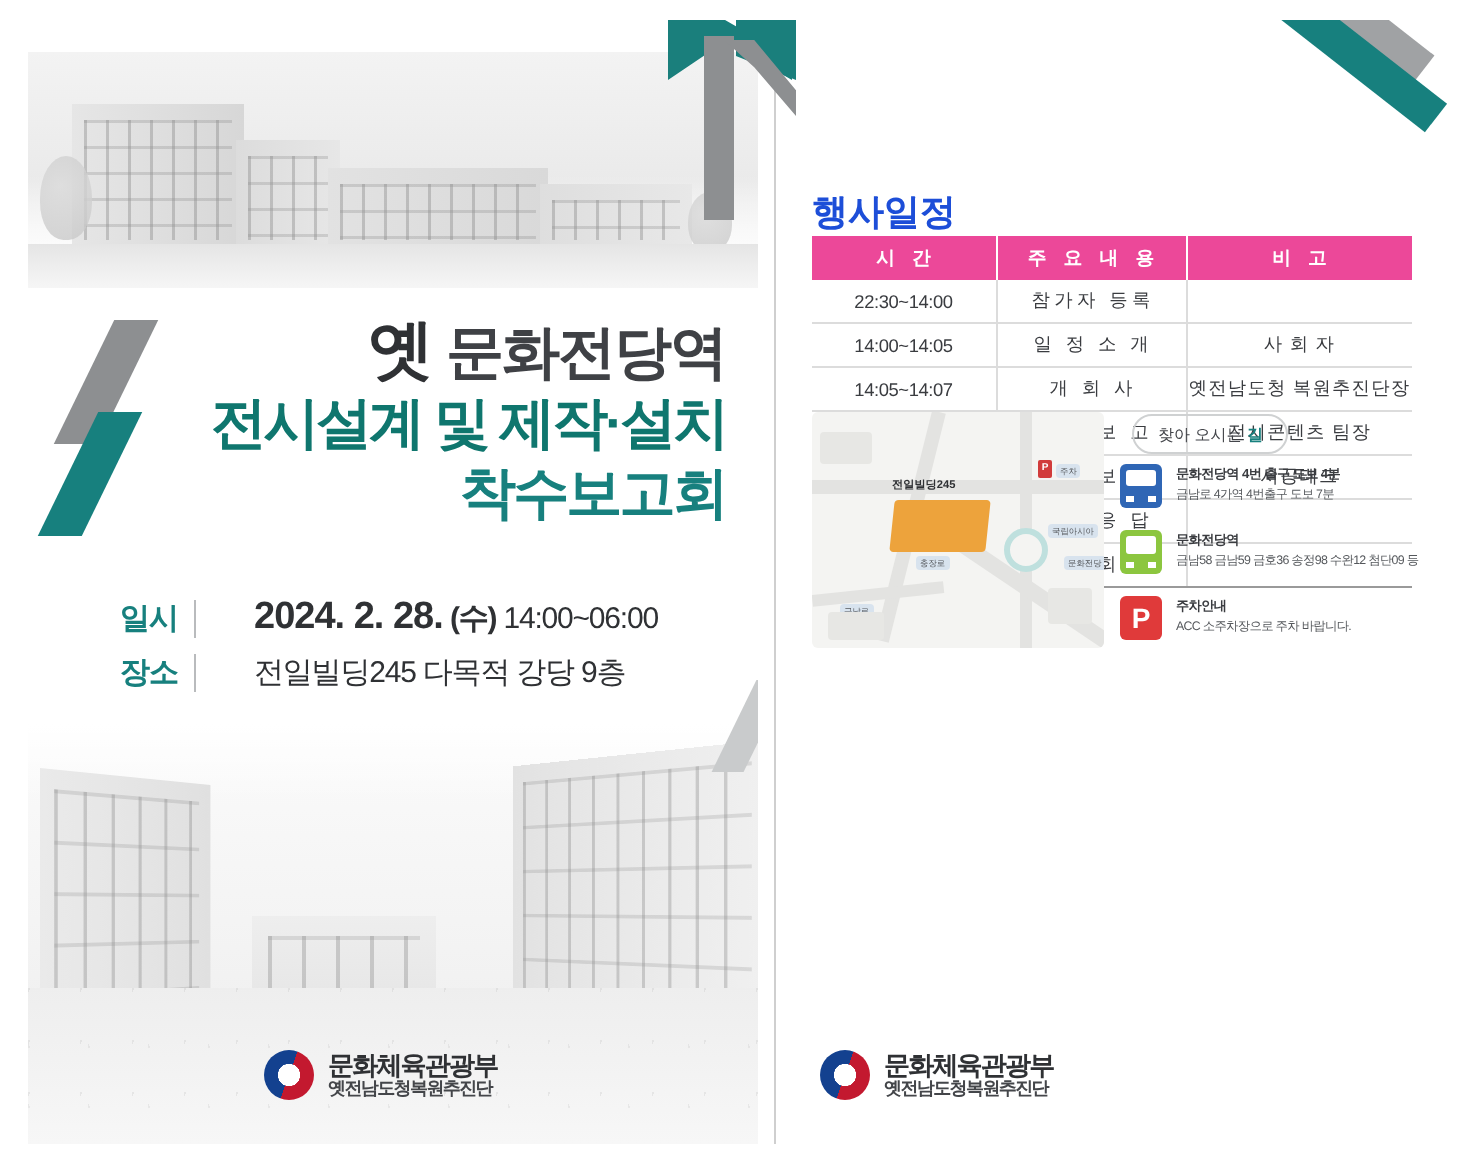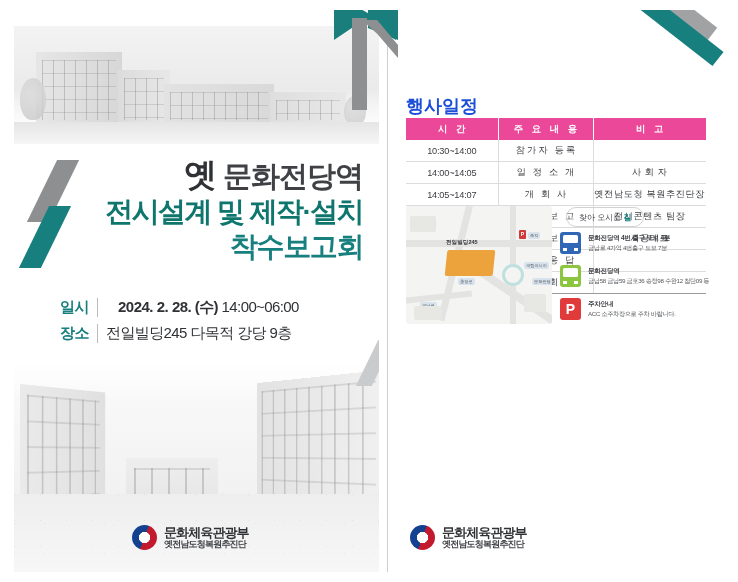--- a/index.html
+++ b/index.html
@@ -167,28 +167,28 @@
   }
   .t-line1 { font-size: 29px; font-weight: 700; color: #3f4145; letter-spacing: -1px; line-height: 1.18; }
   .t-line1 .em { font-size: 33px; font-weight: 800; color: #2f3134; }
   .t-line2 { font-size: 28px; font-weight: 800; color: #0f766e; letter-spacing: -1.6px; line-height: 1.24; }
   .t-line3 { font-size: 28px; font-weight: 800; color: #17807e; letter-spacing: -1.4px; line-height: 1.24; }
 
   .meta {
     position: absolute; left: 46px; right: 16px; top: 288px;
     text-align: left;
   }
-  .meta-row { display: flex; align-items: baseline; margin-bottom: 7px; white-space: nowrap; }
+  .meta-row { display: flex; align-items: baseline; margin-bottom: 7px; white-space: nowrap; gap: 21px; }
   .meta-key {
     color: #17807e; font-weight: 700; font-size: 15px;
     padding-right: 8px; margin-right: 8px;
     border-right: 1.5px solid #b9bbbd; letter-spacing: -.5px;
   }
   .meta-val { font-size: 15px; color: #2f3134; letter-spacing: -.6px; }
-  .meta-val .big { font-size: 15px; font-weight: 800; letter-spacing: -.5px; margin-left: 12px; }
+  .meta-val .big { font-size: 19px; font-weight: 800; letter-spacing: -.5px; }
   .meta-val .mid { font-size: 15px; font-weight: 700; }
 
   
   .logo {
     position: absolute; bottom: 22px;
     display: flex; align-items: center; gap: 7px;
   }
   #logo-left  { left: 118px; }
   #logo-right { left: 22px; }
   .taegeuk {
@@ -394,21 +394,21 @@
     <table class="sched">
       <thead>
         <tr>
           <th>시 간</th>
           <th>주 요 내 용</th>
           <th>비 고</th>
         </tr>
       </thead>
       <tbody id="sched-body">
           <tr>
-            <td class="c-time">10:30~14:00</td>
+            <td class="c-time">22:30~14:00</td>
             <td class="c-item">참가자 등록</td>
             <td class="c-note"></td>
           </tr>
           <tr>
             <td class="c-time">14:00~14:05</td>
             <td class="c-item">일 정 소 개</td>
             <td class="c-note">사 회 자</td>
           </tr>
           <tr>
             <td class="c-time">14:05~14:07</td>

